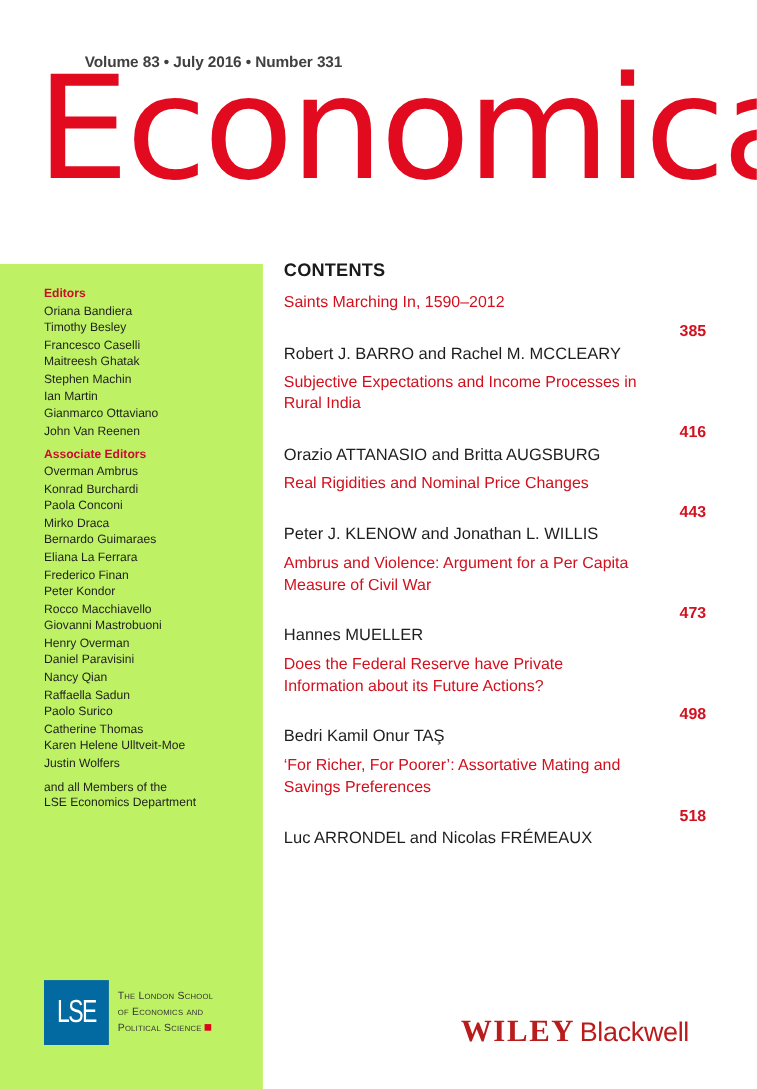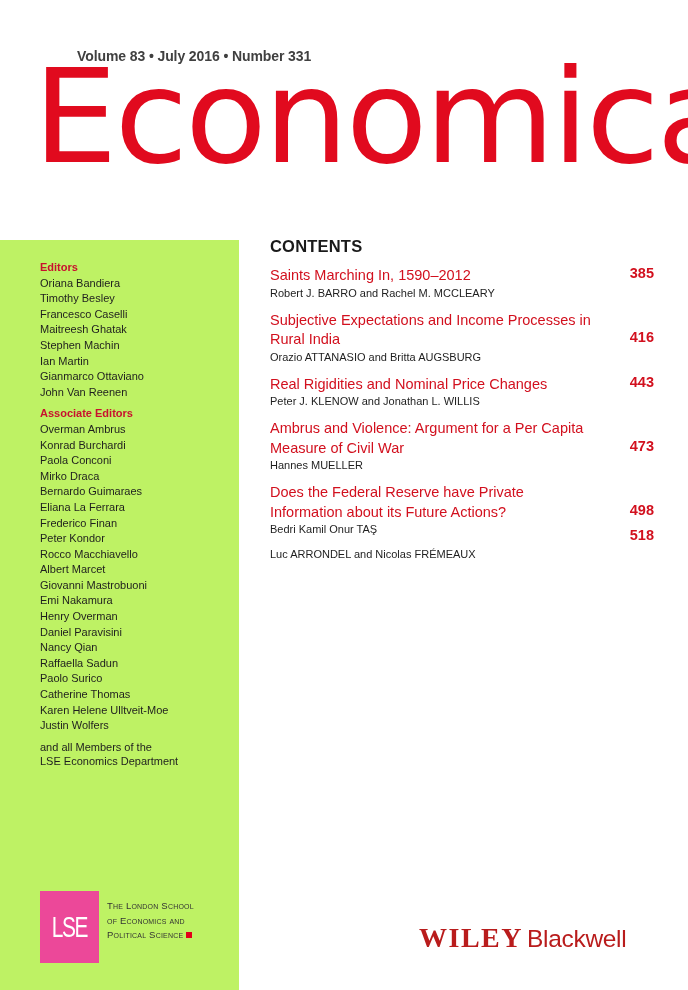--- a/index.html
+++ b/index.html
@@ -25,51 +25,51 @@
     }
     .sidebar-inner { position: absolute; left: 40px; top: 20px; width: 195px; }
     .sb-heading {
       font-size: 11px; font-weight: bold; color: #c8102e; line-height: 15.6px;
     }
     .sb-name { font-size: 11px; color: #1e1e1e; line-height: 15.6px; white-space: nowrap; }
     .sb-group { margin-bottom: 6px; }
     .sb-footer { font-size: 11px; color: #1e1e1e; line-height: 14.5px; margin-top: 0px; }
 
     .lse-logo {
-      position: absolute; left: 40px; top: 891px; width: 59px; height: 72px;
-      background: #ec4899; display: flex; align-items: center; justify-content: center;
+      position: absolute; left: 40px; top: 891px; width: 59px; height: 59px;
+      background: #0369a1; display: flex; align-items: center; justify-content: center;
     }
     .lse-logo span {
       color: #fff; font-family: "Liberation Sans", sans-serif; font-size: 29px;
       letter-spacing: -2px; transform: scaleX(0.72); display: inline-block; font-weight: normal;
     }
     .lse-text {
       position: absolute; left: 107px; top: 899px; font-size: 9.5px;
       color: #333; line-height: 14.5px; font-variant: small-caps; letter-spacing: 0.2px;
     }
     .lse-square {
       display: inline-block; width: 6px; height: 6px; background: #e2001a; margin-left: 3px;
       vertical-align: 0px;
     }
 
     .contents {
-      position: absolute; left: 270px; top: 237px; width: 384px;
+      position: absolute; left: 258px; top: 237px; width: 384px;
     }
     .contents-heading {
       font-size: 16.5px; font-weight: bold; color: #1a1a1a; margin-bottom: 10px; letter-spacing: 0.2px;
     }
     .toc-entry { position: relative; margin-bottom: 10px; }
     .toc-title {
       font-size: 14.5px; font-weight: normal; color: #d2101e; line-height: 19.5px; width: 330px;
     }
     .toc-page {
       position: absolute; right: 0; bottom: 17px;
       font-size: 14.5px; font-weight: bold; color: #d2101e; line-height: 19.5px;
     }
-    .toc-authors { font-size: 11px; color: #1e1e1e; line-height: 15px; white-space: nowrap; }
+    .toc-authors { font-size: 15px; color: #1e1e1e; line-height: 15px; white-space: nowrap; margin-top: 28px; }
 
     .publisher {
       position: absolute; left: 419px; top: 922px; white-space: nowrap; color: #b91c1c;
     }
     .publisher .wiley {
       font-family: "Liberation Serif", "DejaVu Serif", serif; font-size: 28px;
       letter-spacing: 1.5px; font-weight: bold; transform: scaleX(1.0); display: inline-block;
     }
     .publisher .blackwell {
       font-family: "Liberation Sans", sans-serif; font-size: 24.5px; margin-left: 4px;
@@ -99,23 +99,21 @@
       <div class="sb-heading">Associate Editors</div>
       <div class="sb-name">Overman Ambrus</div>
       <div class="sb-name">Konrad Burchardi</div>
       <div class="sb-name">Paola Conconi</div>
       <div class="sb-name">Mirko Draca</div>
       <div class="sb-name">Bernardo Guimaraes</div>
       <div class="sb-name">Eliana La Ferrara</div>
       <div class="sb-name">Frederico Finan</div>
       <div class="sb-name">Peter Kondor</div>
       <div class="sb-name">Rocco Macchiavello</div>
-      <div class="sb-name">Albert Marcet</div>
       <div class="sb-name">Giovanni Mastrobuoni</div>
-      <div class="sb-name">Emi Nakamura</div>
       <div class="sb-name">Henry Overman</div>
       <div class="sb-name">Daniel Paravisini</div>
       <div class="sb-name">Nancy Qian</div>
       <div class="sb-name">Raffaella Sadun</div>
       <div class="sb-name">Paolo Surico</div>
       <div class="sb-name">Catherine Thomas</div>
       <div class="sb-name">Karen Helene Ulltveit-Moe</div>
       <div class="sb-name">Justin Wolfers</div>
     </div>
     <div class="sb-footer">
@@ -161,20 +159,21 @@
     <div class="toc-page">473</div>
   </div>
 
   <div class="toc-entry">
     <div class="toc-title">Does the Federal Reserve have Private Information about its Future Actions?</div>
     <div class="toc-authors">Bedri Kamil Onur TAŞ</div>
     <div class="toc-page">498</div>
   </div>
 
   <div class="toc-entry">
+    <div class="toc-title">‘For Richer, For Poorer’: Assortative Mating and Savings Preferences</div>
     <div class="toc-authors">Luc ARRONDEL and Nicolas FRÉMEAUX</div>
     <div class="toc-page">518</div>
   </div>
 </div>
 
 <div class="publisher">
   <span class="wiley">WILEY</span><span class="blackwell">Blackwell</span>
 </div>
 
 </body></html>

